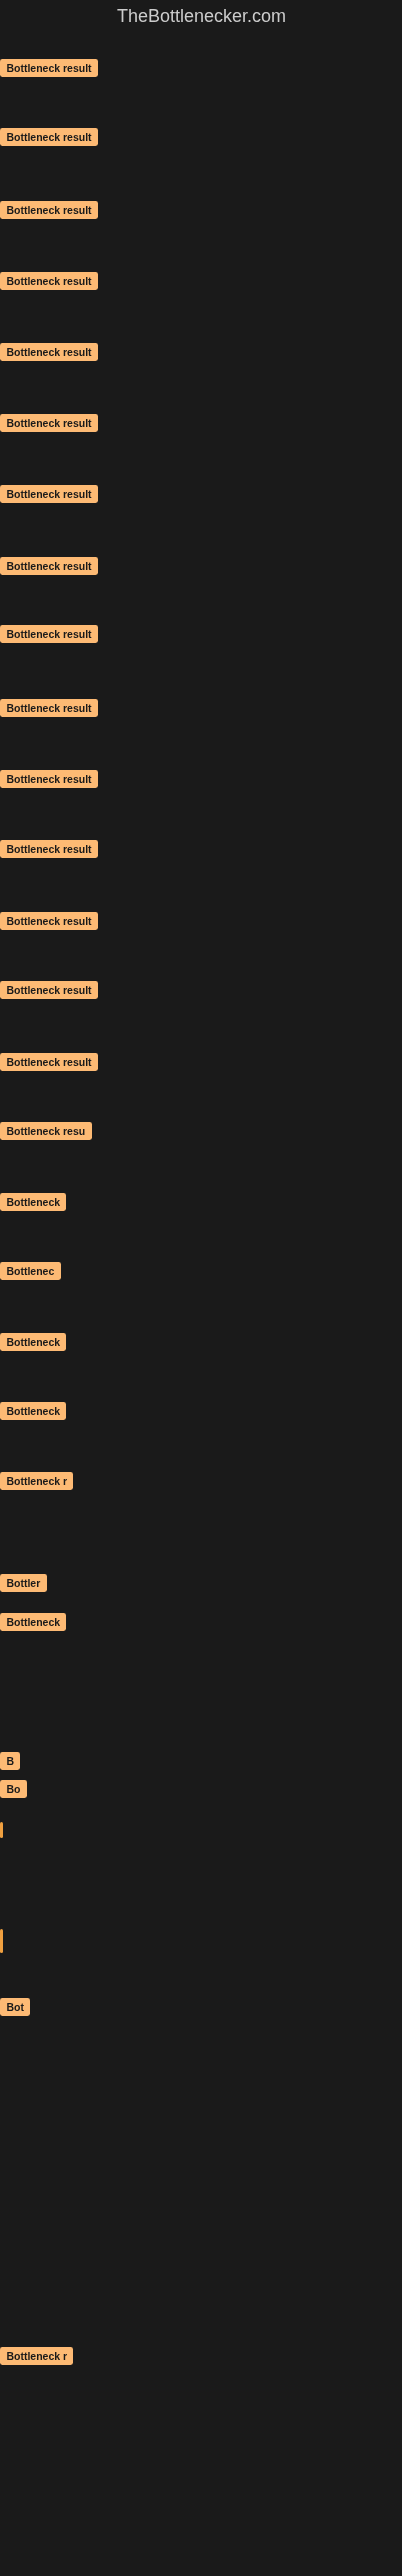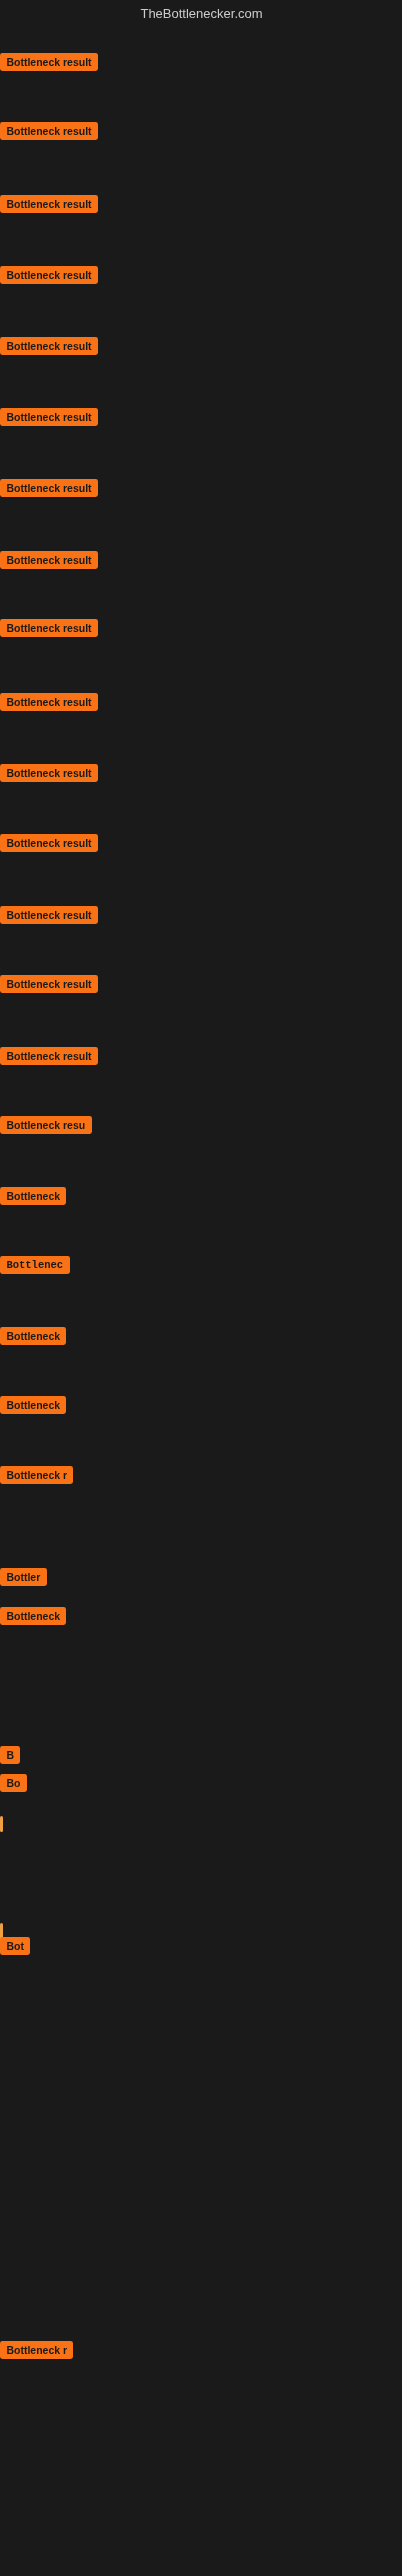--- a/index.html
+++ b/index.html
@@ -6,31 +6,31 @@
     body {
       width: 403px;
       min-height: 2576px;
       background-color: #1a1a1a;
       font-family: Arial, sans-serif;
       position: relative;
     }
     .site-title {
       text-align: center;
       color: #cccccc;
-      font-size: 13px;
+      font-size: 18px;
       padding: 6.4px 0 9.7px 0;
       font-weight: normal;
     }
     .bottleneck-item {
       position: absolute;
       left: 0;
       display: inline-block;
     }
     .bottleneck-badge {
-      background-color: #f97316;
+      background-color: #fdba74;
       color: #1a1a1a;
       font-size: 10.5px;
       font-weight: bold;
       padding: 3.2px 6.4px;
       border-radius: 2.4px;
       white-space: nowrap;
       display: inline-block;
     }
   </style>
 </head>
@@ -49,30 +49,30 @@
     <div class="bottleneck-item" style="top: 520px;"><div class="bottleneck-badge">Bottleneck result</div></div>
     <div class="bottleneck-item" style="top: 588px;"><div class="bottleneck-badge">Bottleneck result</div></div>
     <div class="bottleneck-item" style="top: 662px;"><div class="bottleneck-badge">Bottleneck result</div></div>
     <div class="bottleneck-item" style="top: 733px;"><div class="bottleneck-badge">Bottleneck result</div></div>
     <div class="bottleneck-item" style="top: 803px;"><div class="bottleneck-badge">Bottleneck result</div></div>
     <div class="bottleneck-item" style="top: 875px;"><div class="bottleneck-badge">Bottleneck result</div></div>
     <div class="bottleneck-item" style="top: 944px;"><div class="bottleneck-badge">Bottleneck result</div></div>
     <div class="bottleneck-item" style="top: 1016px;"><div class="bottleneck-badge">Bottleneck result</div></div>
     <div class="bottleneck-item" style="top: 1085px;"><div class="bottleneck-badge">Bottleneck resu</div></div>
     <div class="bottleneck-item" style="top: 1156px;"><div class="bottleneck-badge">Bottleneck</div></div>
-    <div class="bottleneck-item" style="top: 1225px; font-family: Liberation Mono, monospace;"><div class="bottleneck-badge">Bottlenec</div></div>
+    <div class="bottleneck-item" style="top: 1225px;"><div class="bottleneck-badge">Bottlenec</div></div>
     <div class="bottleneck-item" style="top: 1296px;"><div class="bottleneck-badge">Bottleneck</div></div>
     <div class="bottleneck-item" style="top: 1365px;"><div class="bottleneck-badge">Bottleneck</div></div>
     <div class="bottleneck-item" style="top: 1435px;"><div class="bottleneck-badge">Bottleneck r</div></div>
     <div class="bottleneck-item" style="top: 1505px; margin-top: 32px;"><div class="bottleneck-badge">Bottler</div></div>
     <div class="bottleneck-item" style="top: 1576px;"><div class="bottleneck-badge">Bottleneck</div></div>
     <div class="bottleneck-item" style="top: 1743px;"><div class="bottleneck-badge">Bo</div></div>
     <div class="bottleneck-item" style="top: 1715px;"><div class="bottleneck-badge">B</div></div>
     <div class="bottleneck-item" style="top: 1785px;">
       <div style="width: 3.2px; height: 16px; background-color: rgb(240, 160, 64); border-radius: 1.6px;"></div>
     </div>
     <div class="bottleneck-item" style="top: 1892px;">
       <div style="width: 3.2px; height: 24px; background-color: rgb(240, 160, 64); border-radius: 1.6px;"></div>
     </div>
-    <div class="bottleneck-item" style="top: 1906px; text-align: center;"><div class="bottleneck-badge">Bot</div></div>
+    <div class="bottleneck-item" style="top: 1961px; text-align: center;"><div class="bottleneck-badge">Bot</div></div>
     <div class="bottleneck-item" style="top: 2310px;"><div class="bottleneck-badge">Bottleneck r</div></div>
   </div>
 
 
 </body></html>

